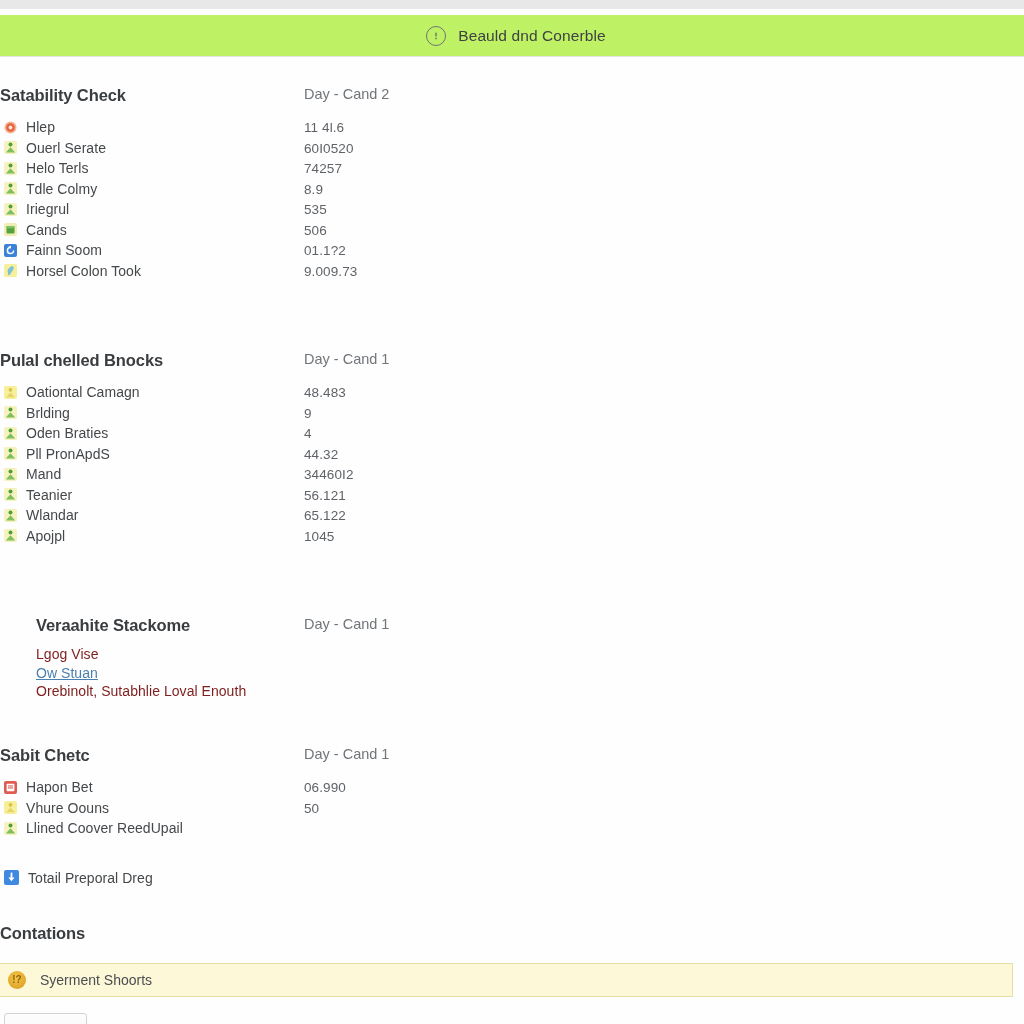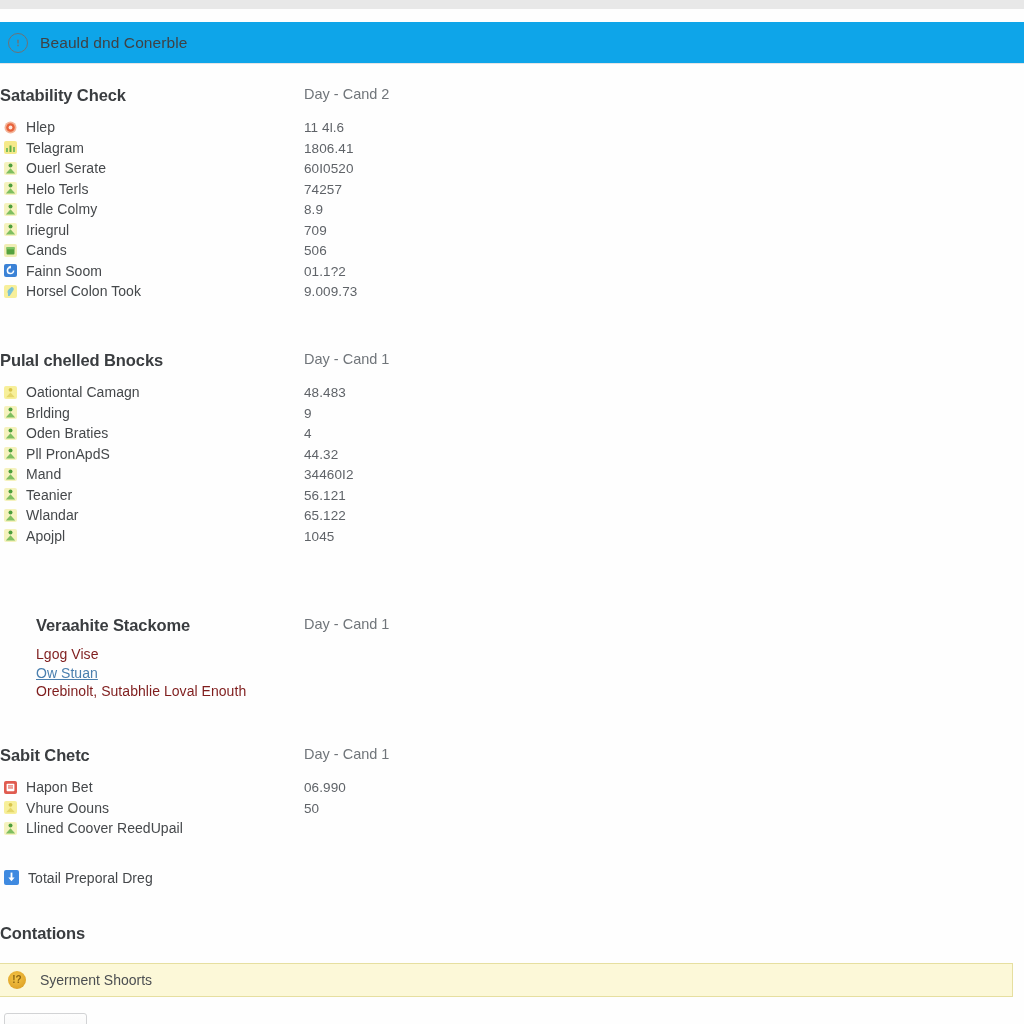--- a/index.html
+++ b/index.html
@@ -8,23 +8,23 @@
     background:#ffffff;
     font-family:"Liberation Sans","DejaVu Sans",sans-serif;
     color:#3c4043;
     -webkit-font-smoothing:antialiased;
   }
   #app{position:relative;width:1024px;height:1024px;background:#fefefe;}
 
   
   .top-strip{position:absolute;left:0;top:0;width:1024px;height:9px;background:#e8e8e8;}
   .header{
-    position:absolute;left:0;top:22px;width:1024px;height:41px;
-    background:#0ea5e9;border-bottom:1px solid #e3e4e6;
-    display:flex;align-items:center;
+    position:absolute;left:0;top:15px;width:1024px;height:41px;
+    background:#bef264;border-bottom:1px solid #e3e4e6;
+    display:flex;align-items:center;justify-content:center;
   }
   .header-icon{
     width:18px;height:18px;border-radius:50%;
     border:1.6px solid #6e7276;
     margin-left:8px;margin-right:12px;
     display:flex;align-items:center;justify-content:center;
     flex:0 0 auto;
   }
   .header-icon svg{display:block;}
   .header-title{
@@ -133,31 +133,20 @@
               <svg width="13" height="13" viewBox="0 0 13 13">
                 <circle cx="6.5" cy="6.5" r="6" fill="#f3b59a"></circle>
                 <circle cx="6.5" cy="6.5" r="4.3" fill="#e8623a"></circle>
                 <circle cx="6.5" cy="6.5" r="1.9" fill="#fbe6dc"></circle>
               </svg>
             </span>
             <span class="row-label">Hlep</span>
             <span class="row-value">11 4l.6</span>
           </div>
           <div class="row">
-            <span class="row-icon" style="background: rgb(245, 233, 138);">
-              <svg width="13" height="13" viewBox="0 0 13 13">
-                <rect x="2" y="7" width="2" height="4" fill="#7fbf5f"></rect>
-                <rect x="5.5" y="4.5" width="2" height="6.5" fill="#5fae42"></rect>
-                <rect x="9" y="6" width="2" height="5" fill="#7fbf5f"></rect>
-              </svg>
-            </span>
-            <span class="row-label">Telagram</span>
-            <span class="row-value">1806.41</span>
-          </div>
-          <div class="row">
             <span class="row-icon" style="background: rgb(245, 242, 189);">
               <svg width="13" height="13" viewBox="0 0 13 13">
                 <circle cx="6.5" cy="3.6" r="2" fill="#4e9e3c"></circle>
                 <path d="M1.8 11.5 L6.5 6.2 L11.2 11.5 Z" fill="#7fbf5f"></path>
               </svg>
             </span>
             <span class="row-label">Ouerl Serate</span>
             <span class="row-value">60I0520</span>
           </div>
           <div class="row">
@@ -181,21 +170,21 @@
             <span class="row-value">8.9</span>
           </div>
           <div class="row">
             <span class="row-icon" style="background: rgb(245, 242, 189);">
               <svg width="13" height="13" viewBox="0 0 13 13">
                 <circle cx="6.5" cy="3.6" r="2" fill="#4e9e3c"></circle>
                 <path d="M1.8 11.5 L6.5 6.2 L11.2 11.5 Z" fill="#7fbf5f"></path>
               </svg>
             </span>
             <span class="row-label">Iriegrul</span>
-            <span class="row-value">709</span>
+            <span class="row-value">535</span>
           </div>
           <div class="row">
             <span class="row-icon" style="background: rgb(240, 238, 181);">
               <svg width="13" height="13" viewBox="0 0 13 13">
                 <rect x="2.5" y="3" width="8" height="7.5" rx="1" fill="#55a23f"></rect>
                 <rect x="2.5" y="3" width="8" height="2.3" fill="#7ec465"></rect>
               </svg>
             </span>
             <span class="row-label">Cands</span>
             <span class="row-value">506</span>

